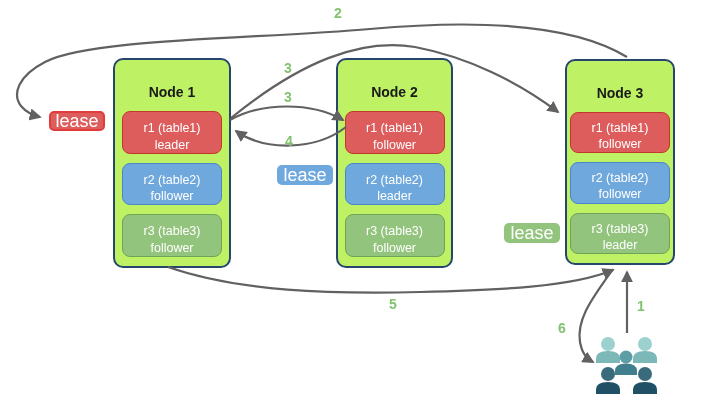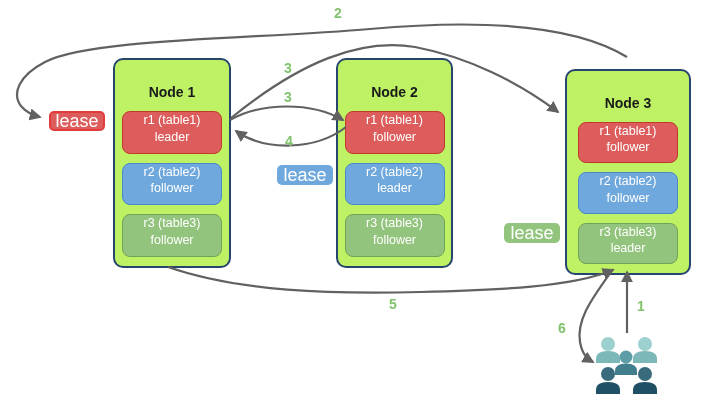--- a/index.html
+++ b/index.html
@@ -30,21 +30,21 @@
     margin-bottom: 10px;
   }
   .replica {
     width: 100px;
     height: 46px;
     border-radius: 8px;
     margin-bottom: 9px;
     display: flex;
     flex-direction: column;
     align-items: center;
-    justify-content: flex-start;
+    justify-content: flex-end;
     color: #ffffff;
     font-size: 12.5px;
     line-height: 1.3;
     text-align: center;
   }
   .replica.red   { background: var(--red-fill);   border: 1.5px solid var(--red-border); }
   .replica.blue  { background: var(--blue-fill);  border: 1.5px solid var(--blue-border); }
   .replica.green { background: var(--green-fill); border: 1.5px solid var(--green-border); }
   .lease {
     position: absolute;
@@ -111,21 +111,21 @@
     <div class="replica blue">
       <span>r2 (table2)</span>
       <span>leader</span>
     </div>
     <div class="replica green">
       <span>r3 (table3)</span>
       <span>follower</span>
     </div>
   </div>
 
-  <div class="node" style="left:565px; top:59px; width:126px; height:206px;margin-top:10px;">
+  <div class="node" style="left:565px; top:59px; width:110px; height:206px;">
     <div class="node-title">Node 3</div>
     <div class="replica red">
       <span>r1 (table1)</span>
       <span>follower</span>
     </div>
     <div class="replica blue">
       <span>r2 (table2)</span>
       <span>follower</span>
     </div>
     <div class="replica green">

